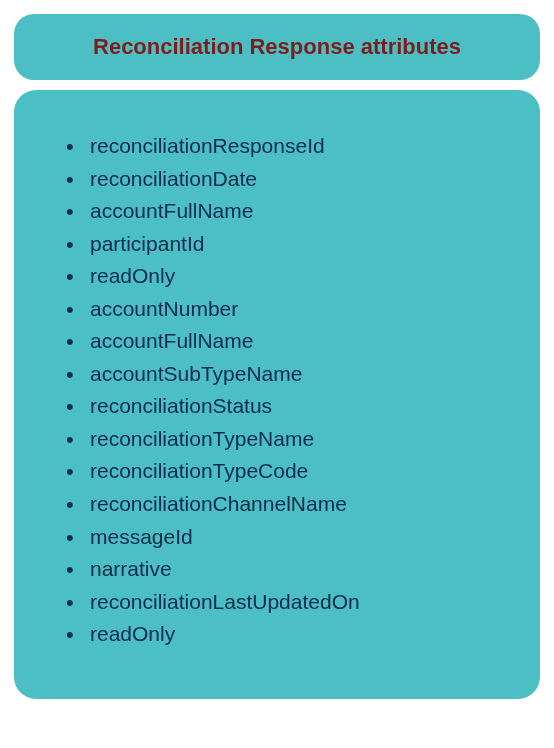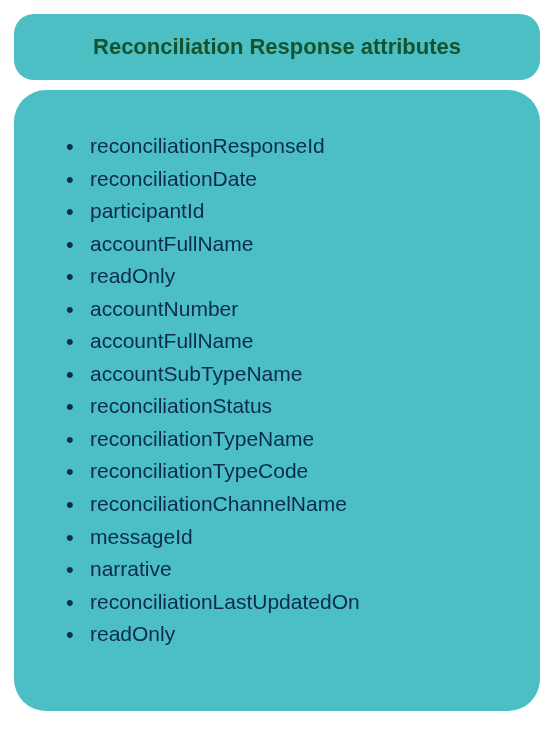--- a/index.html
+++ b/index.html
@@ -15,28 +15,28 @@
       padding: 14px;
     }
     .header {
       background: #4bbfc3;
       border-radius: 20px;
       padding: 20px 28px;
       margin-bottom: 10px;
       text-align: center;
     }
     .header-title {
-      color: #14532d;
+      color: #7f1d1d;
       font-size: 22px;
       font-weight: bold;
     }
     .body-panel {
       background: #4bbfc3;
-      border-radius: 32px;
-      padding: 40px 48px 60px 48px;
+      border-radius: 22px;
+      padding: 40px 48px 48px 48px;
     }
     .attr-list {
       list-style: none;
     }
     .attr-item {
       color: #0d2b4b;
       font-size: 21px;
       line-height: 1.55;
       position: relative;
       padding-left: 28px;
@@ -54,22 +54,22 @@
 <body>
 
 <div class="header">
   <div class="header-title">Reconciliation Response attributes</div>
 </div>
 
 <div class="body-panel">
   <ul class="attr-list">
     <li class="attr-item">reconciliationResponseId</li>
     <li class="attr-item">reconciliationDate</li>
+    <li class="attr-item">accountFullName</li>
     <li class="attr-item">participantId</li>
-    <li class="attr-item">accountFullName</li>
     <li class="attr-item">readOnly</li>
     <li class="attr-item">accountNumber</li>
     <li class="attr-item">accountFullName</li>
     <li class="attr-item">accountSubTypeName</li>
     <li class="attr-item">reconciliationStatus</li>
     <li class="attr-item">reconciliationTypeName</li>
     <li class="attr-item">reconciliationTypeCode</li>
     <li class="attr-item">reconciliationChannelName</li>
     <li class="attr-item">messageId</li>
     <li class="attr-item">narrative</li>

